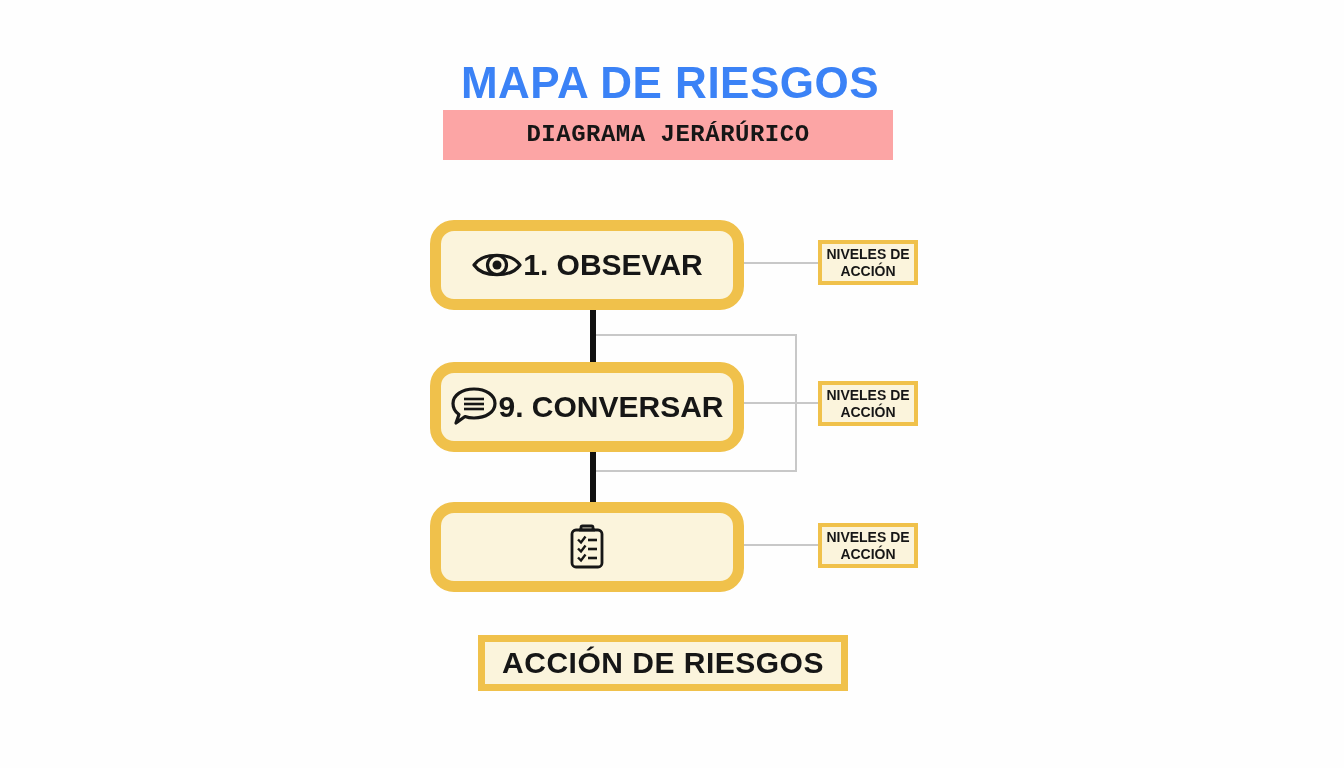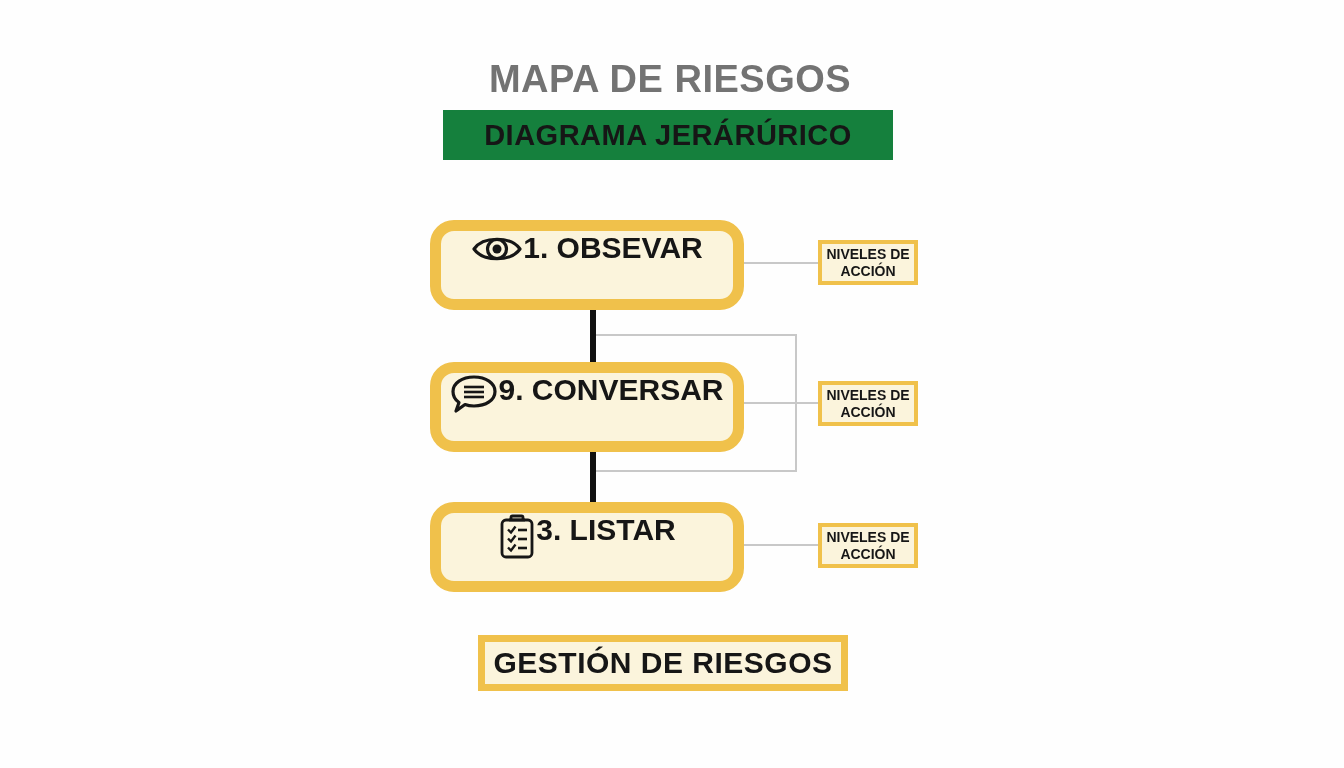--- a/index.html
+++ b/index.html
@@ -12,52 +12,53 @@
     width: 1344px;
     height: 768px;
     background: #fefefe;
     overflow: hidden;
   }
   .title {
     position: absolute;
     left: 670px;
     top: 58px;
     transform: translateX(-50%);
-    font-size: 38px;
+    font-size: 44px;
     font-weight: bold;
     letter-spacing: 0.5px;
-    color: #737373;
+    color: #3b82f6;
     white-space: nowrap;
   }
   .subtitle {
     position: absolute;
     left: 443px;
     top: 110px;
     width: 450px;
     height: 50px;
-    background: #15803d;
+    background: #fca5a5;
     color: #161616;
-    font-size: 29px;
+    font-size: 24px;
     font-weight: bold;
     text-align: center;
     line-height: 50px;
     letter-spacing: 0.5px;
     white-space: nowrap;
+    font-family: Liberation Mono, monospace;
   }
   .node {
     position: absolute;
     left: 430px;
     width: 314px;
     height: 90px;
     box-sizing: border-box;
     border: 11px solid #f0c14b;
     border-radius: 24px;
     background: #fbf4dc;
     display: flex;
-    align-items: flex-start;
+    align-items: center;
     justify-content: center;
     gap: 0;
   }
   .node .label {
     font-size: 30px;
     font-weight: bold;
     color: #161616;
     white-space: nowrap;
   }
   .node .icon { display: flex; align-items: center; justify-content: center; }
@@ -150,30 +151,29 @@
         <path d="M13 7 L13 4.5 Q13 3 14.5 3 L23.5 3 Q25 3 25 4.5 L25 7" fill="none" stroke="#161616" stroke-width="2.8"></path>
         <line x1="11" y1="7" x2="27" y2="7" stroke="#161616" stroke-width="2.8"></line>
         <path d="M10 16.5 l3 3 l4.5-6" fill="none" stroke="#161616" stroke-width="2.4"></path>
         <line x1="20" y1="17" x2="29" y2="17" stroke="#161616" stroke-width="2.6"></line>
         <path d="M10 25.5 l3 3 l4.5-6" fill="none" stroke="#161616" stroke-width="2.4"></path>
         <line x1="20" y1="26" x2="29" y2="26" stroke="#161616" stroke-width="2.6"></line>
         <path d="M10 34.5 l3 3 l4.5-6" fill="none" stroke="#161616" stroke-width="2.4"></path>
         <line x1="20" y1="35" x2="29" y2="35" stroke="#161616" stroke-width="2.6"></line>
       </svg>
     </span>
-    <span class="label">3. LISTAR</span>
   </div>
 
   <div class="side-box" style="top:240px;">
     <span>NIVELES DE ACCIÓN</span>
   </div>
   <div class="side-box" style="top:381px;">
     <span>NIVELES DE ACCIÓN</span>
   </div>
   <div class="side-box" style="top:523px;">
     <span>NIVELES DE ACCIÓN</span>
   </div>
 
   <div class="footer-box">
-    <span>GESTIÓN DE RIESGOS</span>
+    <span>ACCIÓN DE RIESGOS</span>
   </div>
 
 </div>
 
 </body></html>

